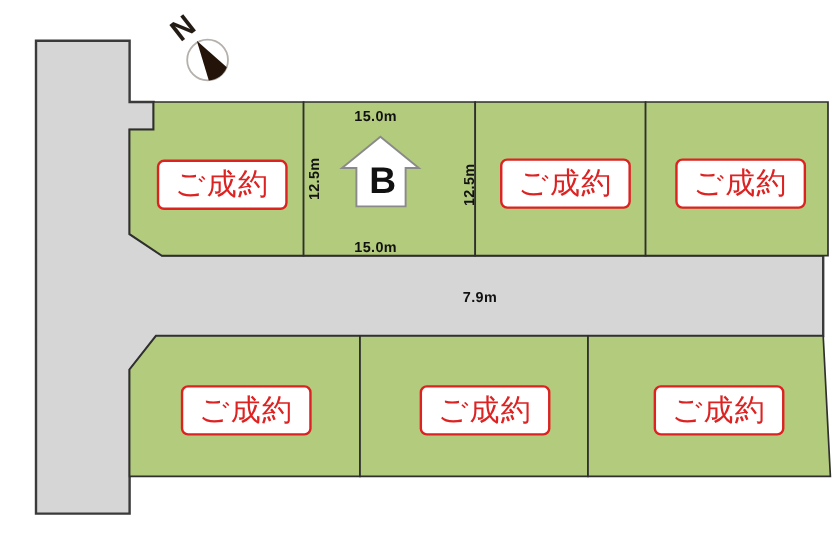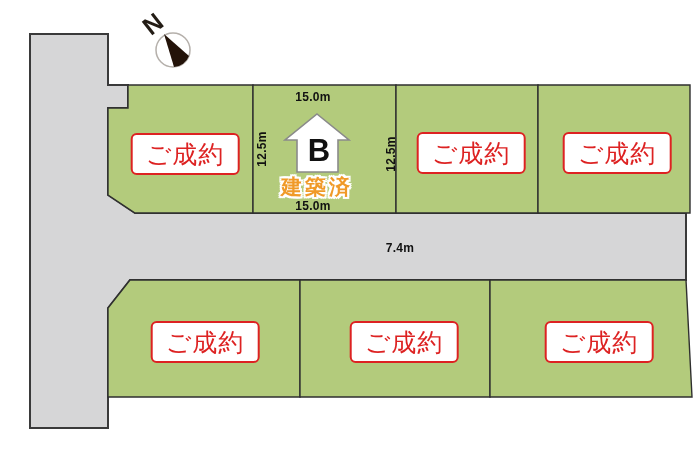--- a/index.html
+++ b/index.html
@@ -64,24 +64,23 @@
     <path d="M164,34 L189,56 A17 17 0 0 1 174,67 Z" style="fill:#231309;"></path>
   </svg>
 
   <div class="lbl n-letter" style="left:153px;top:24px;">N</div>
 
   <div class="lbl dim" style="left:313px;top:97px;">15.0m</div>
   <div class="lbl dim" style="left:313px;top:206px;">15.0m</div>
   <div class="lbl dim vert-l" style="left:262px;top:149px;">12.5m</div>
   <div class="lbl dim vert-r" style="left:391px;top:154px;">12.5m</div>
 
-  <div class="lbl dim" style="left:400px;top:248px;">7.4m</div>
+  <div class="lbl dim" style="left:400px;top:248px;">7.9m</div>
 
   <div class="lbl b-letter" style="left:319px;top:151px;">B</div>
-  <div class="lbl built-label" style="left:317px;top:187px;">建築済</div>
 
   <div class="lbl sold-badge" style="left:185px;top:154px;">ご成約</div>
   <div class="lbl sold-badge" style="left:471px;top:153px;">ご成約</div>
   <div class="lbl sold-badge" style="left:617px;top:153px;">ご成約</div>
 
   <div class="lbl sold-badge" style="left:205px;top:342px;">ご成約</div>
   <div class="lbl sold-badge" style="left:404px;top:342px;">ご成約</div>
   <div class="lbl sold-badge" style="left:599px;top:342px;">ご成約</div>
 
 </div>

